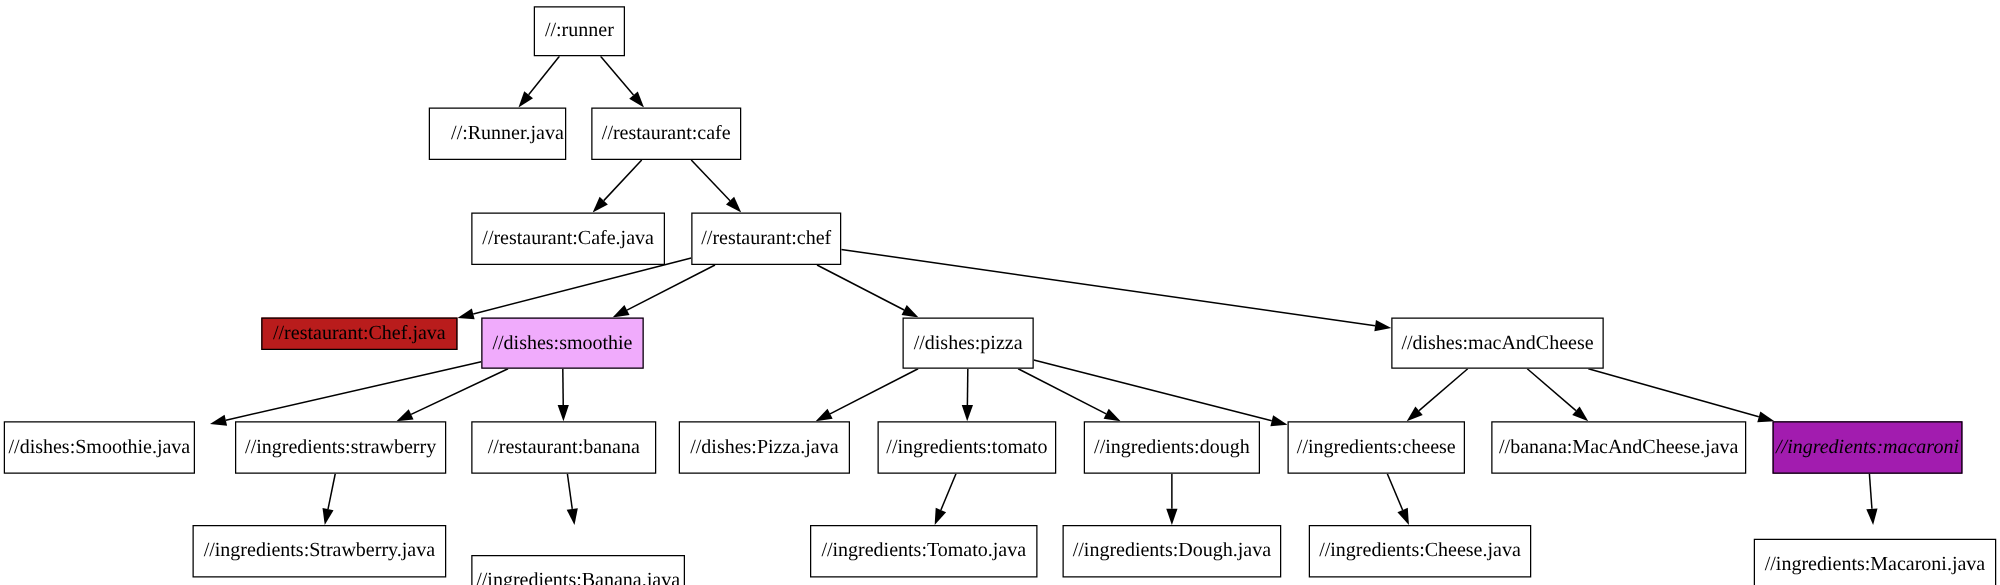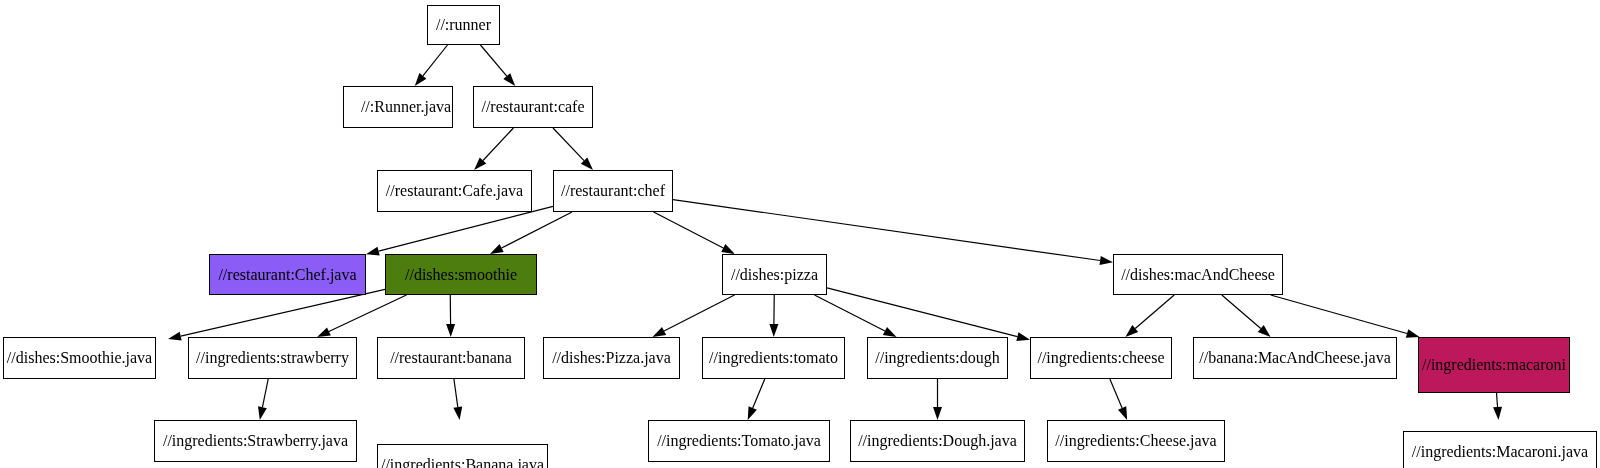--- a/index.html
+++ b/index.html
@@ -91,33 +91,33 @@
       <polygon points="1419.556886227545,337 1405.8234375299862,337.80149040638014 1408.2669265376726,329.1395413491924" fill="#000000"></polygon>
       <line x1="1495.5180722891566" y1="379" x2="1497.5446145525666" y2="407.03383464383853" stroke="#000000" stroke-width="1.2"></line>
       <polygon points="1498.4819277108434,420 1493.0563265446647,407.3582891986266 1502.0329025604685,406.70938008905046" fill="#000000"></polygon>
     </svg>
   <div>
       <div class="graph-node" style="left: 427px; top: 5px; width: 73px; height: 40px; border-color: rgb(0, 0, 0); background: rgb(255, 255, 255); color: rgb(0, 0, 0); text-align: right;">//:runner</div>
       <div class="graph-node" style="left: 343px; top: 86px; width: 110px; height: 42px; border-color: rgb(0, 0, 0); background: rgb(255, 255, 255); color: rgb(0, 0, 0); padding-left: 16px;">//:Runner.java</div>
       <div class="graph-node" style="left: 473px; top: 86px; width: 120px; height: 42px; border-color: rgb(0, 0, 0); background: rgb(255, 255, 255); color: rgb(0, 0, 0);">//restaurant:cafe</div>
       <div class="graph-node" style="left: 377px; top: 170px; width: 155px; height: 42px; border-color: rgb(0, 0, 0); background: rgb(255, 255, 255); color: rgb(0, 0, 0);">//restaurant:Cafe.java</div>
       <div class="graph-node" style="left: 553px; top: 170px; width: 120px; height: 42px; border-color: rgb(0, 0, 0); background: rgb(255, 255, 255); color: rgb(0, 0, 0);">//restaurant:chef</div>
-      <div class="graph-node" style="left: 209px; top: 254px; width: 157px; height: 41px; border-color: rgb(0, 0, 0); background: #8b5cf6; color: rgb(0, 0, 0);">//restaurant:Chef.java</div>
-      <div class="graph-node" style="left: 385px; top: 254px; width: 152px; height: 41px; border-color: rgb(0, 0, 0); background: #4d7c0f; color: rgb(0, 0, 0);">//dishes:smoothie</div>
+      <div class="graph-node" style="left: 209px; top: 254px; width: 157px; height: 26px; border-color: rgb(0, 0, 0); background: #b91c1c; color: rgb(0, 0, 0);">//restaurant:Chef.java</div>
+      <div class="graph-node" style="left: 385px; top: 254px; width: 130px; height: 41px; border-color: rgb(0, 0, 0); background: #f0abfc; color: rgb(0, 0, 0);">//dishes:smoothie</div>
       <div class="graph-node" style="left: 722px; top: 254px; width: 105px; height: 41px; border-color: rgb(0, 0, 0); background: rgb(255, 255, 255); color: rgb(0, 0, 0);">//dishes:pizza</div>
       <div class="graph-node" style="left: 1113px; top: 254px; width: 170px; height: 41px; border-color: rgb(0, 0, 0); background: rgb(255, 255, 255); color: rgb(0, 0, 0);">//dishes:macAndCheese</div>
       <div class="graph-node" style="left: 3px; top: 337px; width: 153px; height: 42px; border-color: rgb(0, 0, 0); background: rgb(255, 255, 255); color: rgb(0, 0, 0);">//dishes:Smoothie.java</div>
       <div class="graph-node" style="left: 188px; top: 337px; width: 169px; height: 42px; border-color: rgb(0, 0, 0); background: rgb(255, 255, 255); color: rgb(0, 0, 0);">//ingredients:strawberry</div>
       <div class="graph-node" style="left: 377px; top: 337px; width: 148px; height: 42px; border-color: rgb(0, 0, 0); background: rgb(255, 255, 255); color: rgb(0, 0, 0);">//restaurant:banana</div>
       <div class="graph-node" style="left: 543px; top: 337px; width: 137px; height: 42px; border-color: rgb(0, 0, 0); background: rgb(255, 255, 255); color: rgb(0, 0, 0);">//dishes:Pizza.java</div>
       <div class="graph-node" style="left: 702px; top: 337px; width: 143px; height: 42px; border-color: rgb(0, 0, 0); background: rgb(255, 255, 255); color: rgb(0, 0, 0);">//ingredients:tomato</div>
       <div class="graph-node" style="left: 867px; top: 337px; width: 141px; height: 42px; border-color: rgb(0, 0, 0); background: rgb(255, 255, 255); color: rgb(0, 0, 0);">//ingredients:dough</div>
       <div class="graph-node" style="left: 1030px; top: 337px; width: 142px; height: 42px; border-color: rgb(0, 0, 0); background: rgb(255, 255, 255); color: rgb(0, 0, 0);">//ingredients:cheese</div>
       <div class="graph-node" style="left: 1193px; top: 337px; width: 204px; height: 42px; border-color: rgb(0, 0, 0); background: rgb(255, 255, 255); color: rgb(0, 0, 0);">//banana:MacAndCheese.java</div>
-      <div class="graph-node" style="left: 1418px; top: 337px; width: 152px; height: 56px; border-color: rgb(0, 0, 0); background: #be185d; color: rgb(0, 0, 0);">//ingredients:macaroni</div>
+      <div class="graph-node" style="left: 1418px; top: 337px; width: 152px; height: 42px; border-color: rgb(0, 0, 0); background: #a21caf; color: rgb(0, 0, 0); font-style: italic;">//ingredients:macaroni</div>
       <div class="graph-node" style="left: 154px; top: 420px; width: 203px; height: 42px; border-color: rgb(0, 0, 0); background: rgb(255, 255, 255); color: rgb(0, 0, 0);">//ingredients:Strawberry.java</div>
       <div class="graph-node" style="left: 377px; top: 444px; width: 171px; height: 42px; border-color: rgb(0, 0, 0); background: rgb(255, 255, 255); color: rgb(0, 0, 0);">//ingredients:Banana.java</div>
       <div class="graph-node" style="left: 648px; top: 420px; width: 182px; height: 42px; border-color: rgb(0, 0, 0); background: rgb(255, 255, 255); color: rgb(0, 0, 0);">//ingredients:Tomato.java</div>
       <div class="graph-node" style="left: 850px; top: 420px; width: 175px; height: 42px; border-color: rgb(0, 0, 0); background: rgb(255, 255, 255); color: rgb(0, 0, 0);">//ingredients:Dough.java</div>
       <div class="graph-node" style="left: 1047px; top: 420px; width: 178px; height: 42px; border-color: rgb(0, 0, 0); background: rgb(255, 255, 255); color: rgb(0, 0, 0);">//ingredients:Cheese.java</div>
       <div class="graph-node" style="left: 1403px; top: 420px; width: 194px; height: 42px; border-color: rgb(0, 0, 0); background: rgb(255, 255, 255); color: rgb(0, 0, 0); margin-top: 11px;">//ingredients:Macaroni.java</div>
     </div>
 </div>
 
 </body></html>

